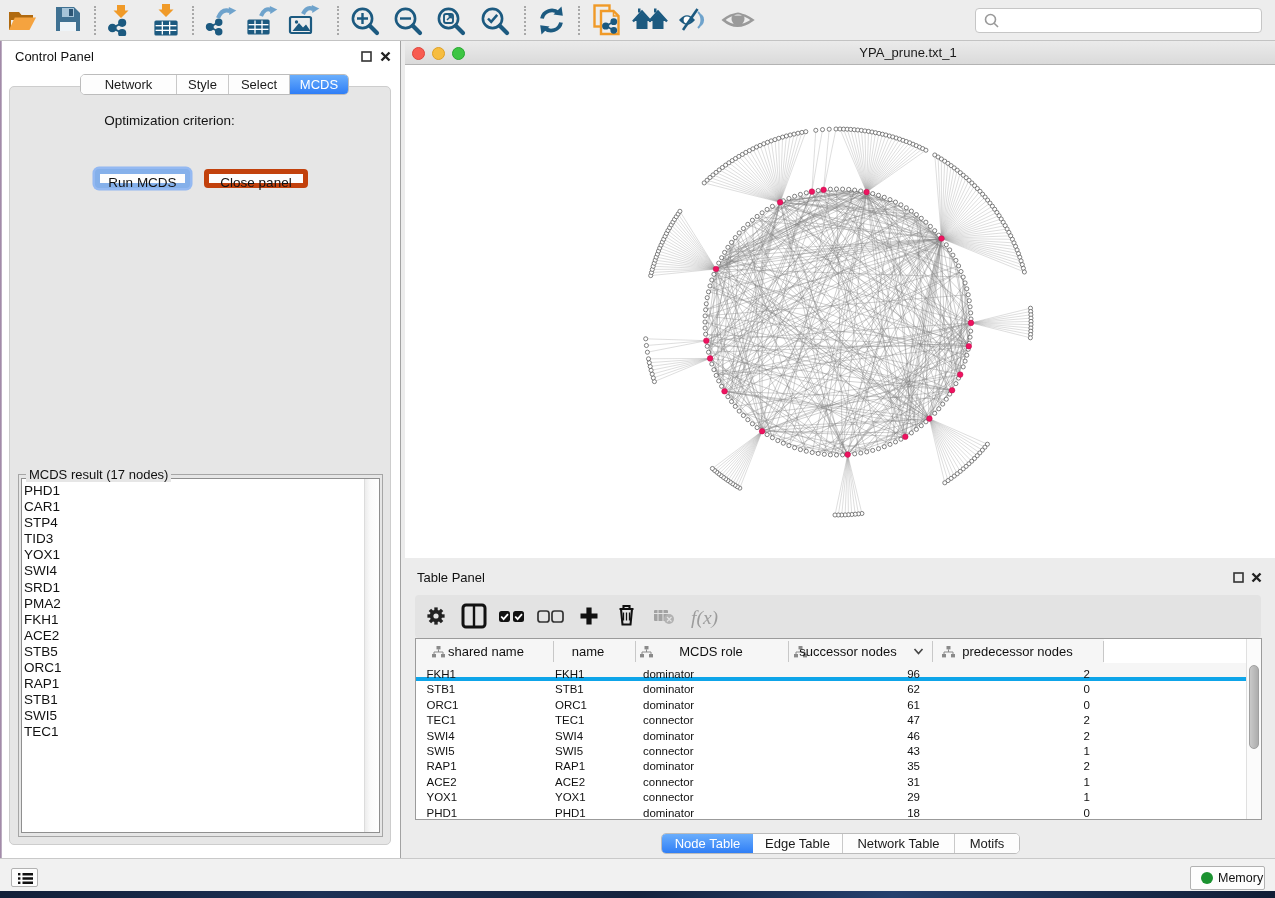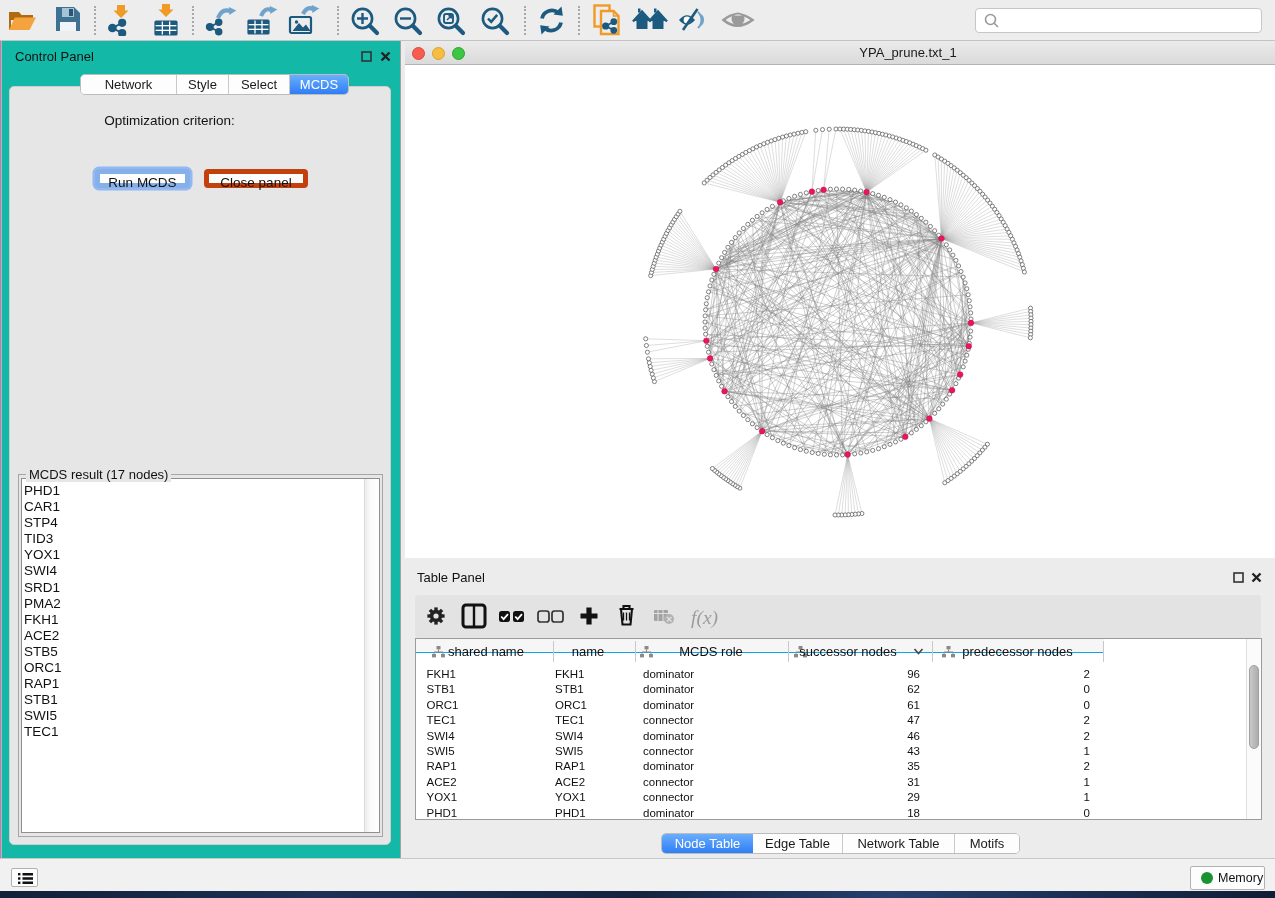--- a/index.html
+++ b/index.html
@@ -1,21 +1,21 @@
 <!DOCTYPE html>
 <html><head><meta charset="utf-8"><title>Cytoscape</title><style>
 *{margin:0;padding:0;box-sizing:border-box}
 html,body{width:1275px;height:898px;overflow:hidden}
 body{font-family:"Liberation Sans",sans-serif;background:#ececec;position:relative}
 .abs{position:absolute}
 #toolbar{left:0;top:0;width:1275px;height:41px;background:#ededed;border-bottom:1px solid #c3c3c3}
 .tsep{position:absolute;top:6px;width:0;height:29px;border-left:2px dotted #a8a8a8}
 .ticon{position:absolute;top:5px}
 #search{position:absolute;left:975px;top:8px;width:287px;height:25px;background:#fff;border:1px solid #c6c6c6;border-radius:4px}
-#leftpanel{left:0;top:41px;width:401px;height:817px;background:#14b8a6;border-right:1px solid #a2a2a2}
+#leftpanel{left:0;top:41px;width:401px;height:817px;background:#ffffff;border-right:1px solid #a2a2a2}
 #lstrip{left:0;top:41px;width:2px;height:850px;background:linear-gradient(to right,#96799c,#c9bFCE)}
 .phead{font-size:13px;color:#111}
 .wbtn{position:absolute;color:#222}
 #tabbox{position:absolute;left:9px;top:45px;width:382px;height:759px;background:#e6e6e6;border:1px solid #cdcdcd;border-radius:5px}
 .tabrow{position:absolute;display:flex;border:1px solid #bcbcbc;border-radius:5px;background:#fff;overflow:hidden;height:21px}
 .tab{font-size:13px;color:#1a1a1a;text-align:center;line-height:19px;border-right:1px solid #c9c9c9;background:#fdfdfd}
 .tab:last-child{border-right:none}
 .tab.sel{background:linear-gradient(#6aaefc,#2f7ef6);color:#fff;border-right:none}
 #optlabel{position:absolute;left:0;top:72px;width:339px;text-align:center;font-size:13.5px;color:#111}
 #dropdown{position:absolute;left:46px;top:97px;width:311px;height:19px;background:#fff;border:1px solid #b5b5b5;border-radius:4px;font-size:13.5px;color:#111;line-height:17px;padding-left:11px}
@@ -28,21 +28,21 @@
 .mli{height:16.1px;line-height:16.1px;padding-left:2px;font-size:13.5px}
 #mscroll{position:absolute;right:0;top:0;width:15px;height:100%;background:linear-gradient(to right,#ececec,#fbfbfb 40%,#fff);border-left:1px solid #dcdcdc}
 #netpanel{left:405px;top:41px;width:1042px;height:517px;background:#fff}
 #nettitle{position:absolute;left:0;top:0;width:870px;height:24px;background:linear-gradient(#ebebeb,#dadada);border-bottom:1px solid #b3b3b3}
 .tl{position:absolute;top:6px;width:13px;height:13px;border-radius:50%}
 #netcanvas{position:absolute;left:0;top:25px;width:870px;height:492px;background:#fff}
 #splith{position:absolute;left:833px;top:541px;width:8px;height:7px;background:#e0e0e0;border:1px solid #bdbdbd}
 #tablepanel{left:402px;top:558px;width:873px;height:300px;background:#ececec}
 #tptools{position:absolute;left:13px;top:37px;width:846px;height:43px;background:#e3e3e3;border-radius:4px}
 #ttable{position:absolute;left:13px;top:80px;width:847px;height:182px;background:#fff;border:1px solid #9b9b9b}
-#thead{position:absolute;left:0;top:0;width:845px;height:14px;background:#f6f6f6;border-bottom:1px solid #0ea5e9}
+#thead{position:absolute;left:0;top:0;width:845px;height:42px;background:#f6f6f6;border-bottom:4px solid #0ea5e9}
 .hsep{position:absolute;top:2px;width:1px;height:21px;background:#c8c8c8}
 .htext{position:absolute;top:0;height:25px;line-height:25px;font-size:13px;color:#111;text-align:center}
 .csep{position:absolute;top:25px;width:1px;height:0;background:#ebebeb}
 .trow{position:absolute;left:0;width:845px;height:15.4px;font-size:11.5px;color:#111}
 .c1{position:absolute;left:10.5px;top:4px}.c2{position:absolute;left:139px;top:4px}.c3{position:absolute;left:227px;top:4px}
 .c4{position:absolute;right:341px;top:4px}.c5{position:absolute;right:171px;top:4px}
 #tscroll{position:absolute;right:0;top:0;width:15px;height:180px;background:#fbfbfb;border-left:1px solid #e0e0e0}
 #tthumb{position:absolute;left:2px;top:26px;width:10px;height:84px;background:linear-gradient(to right,#c9c9c9,#adadad);border-radius:5px;border:1px solid #a0a0a0}
 #statusbar{left:0;top:858px;width:1275px;height:33px;background:#f1f1f1;border-top:1px solid #c9c9c9}
 #listbtn{position:absolute;left:11px;top:9px;width:27px;height:19px;background:#fdfdfd;border:1px solid #b2b2b2;border-radius:2px}

